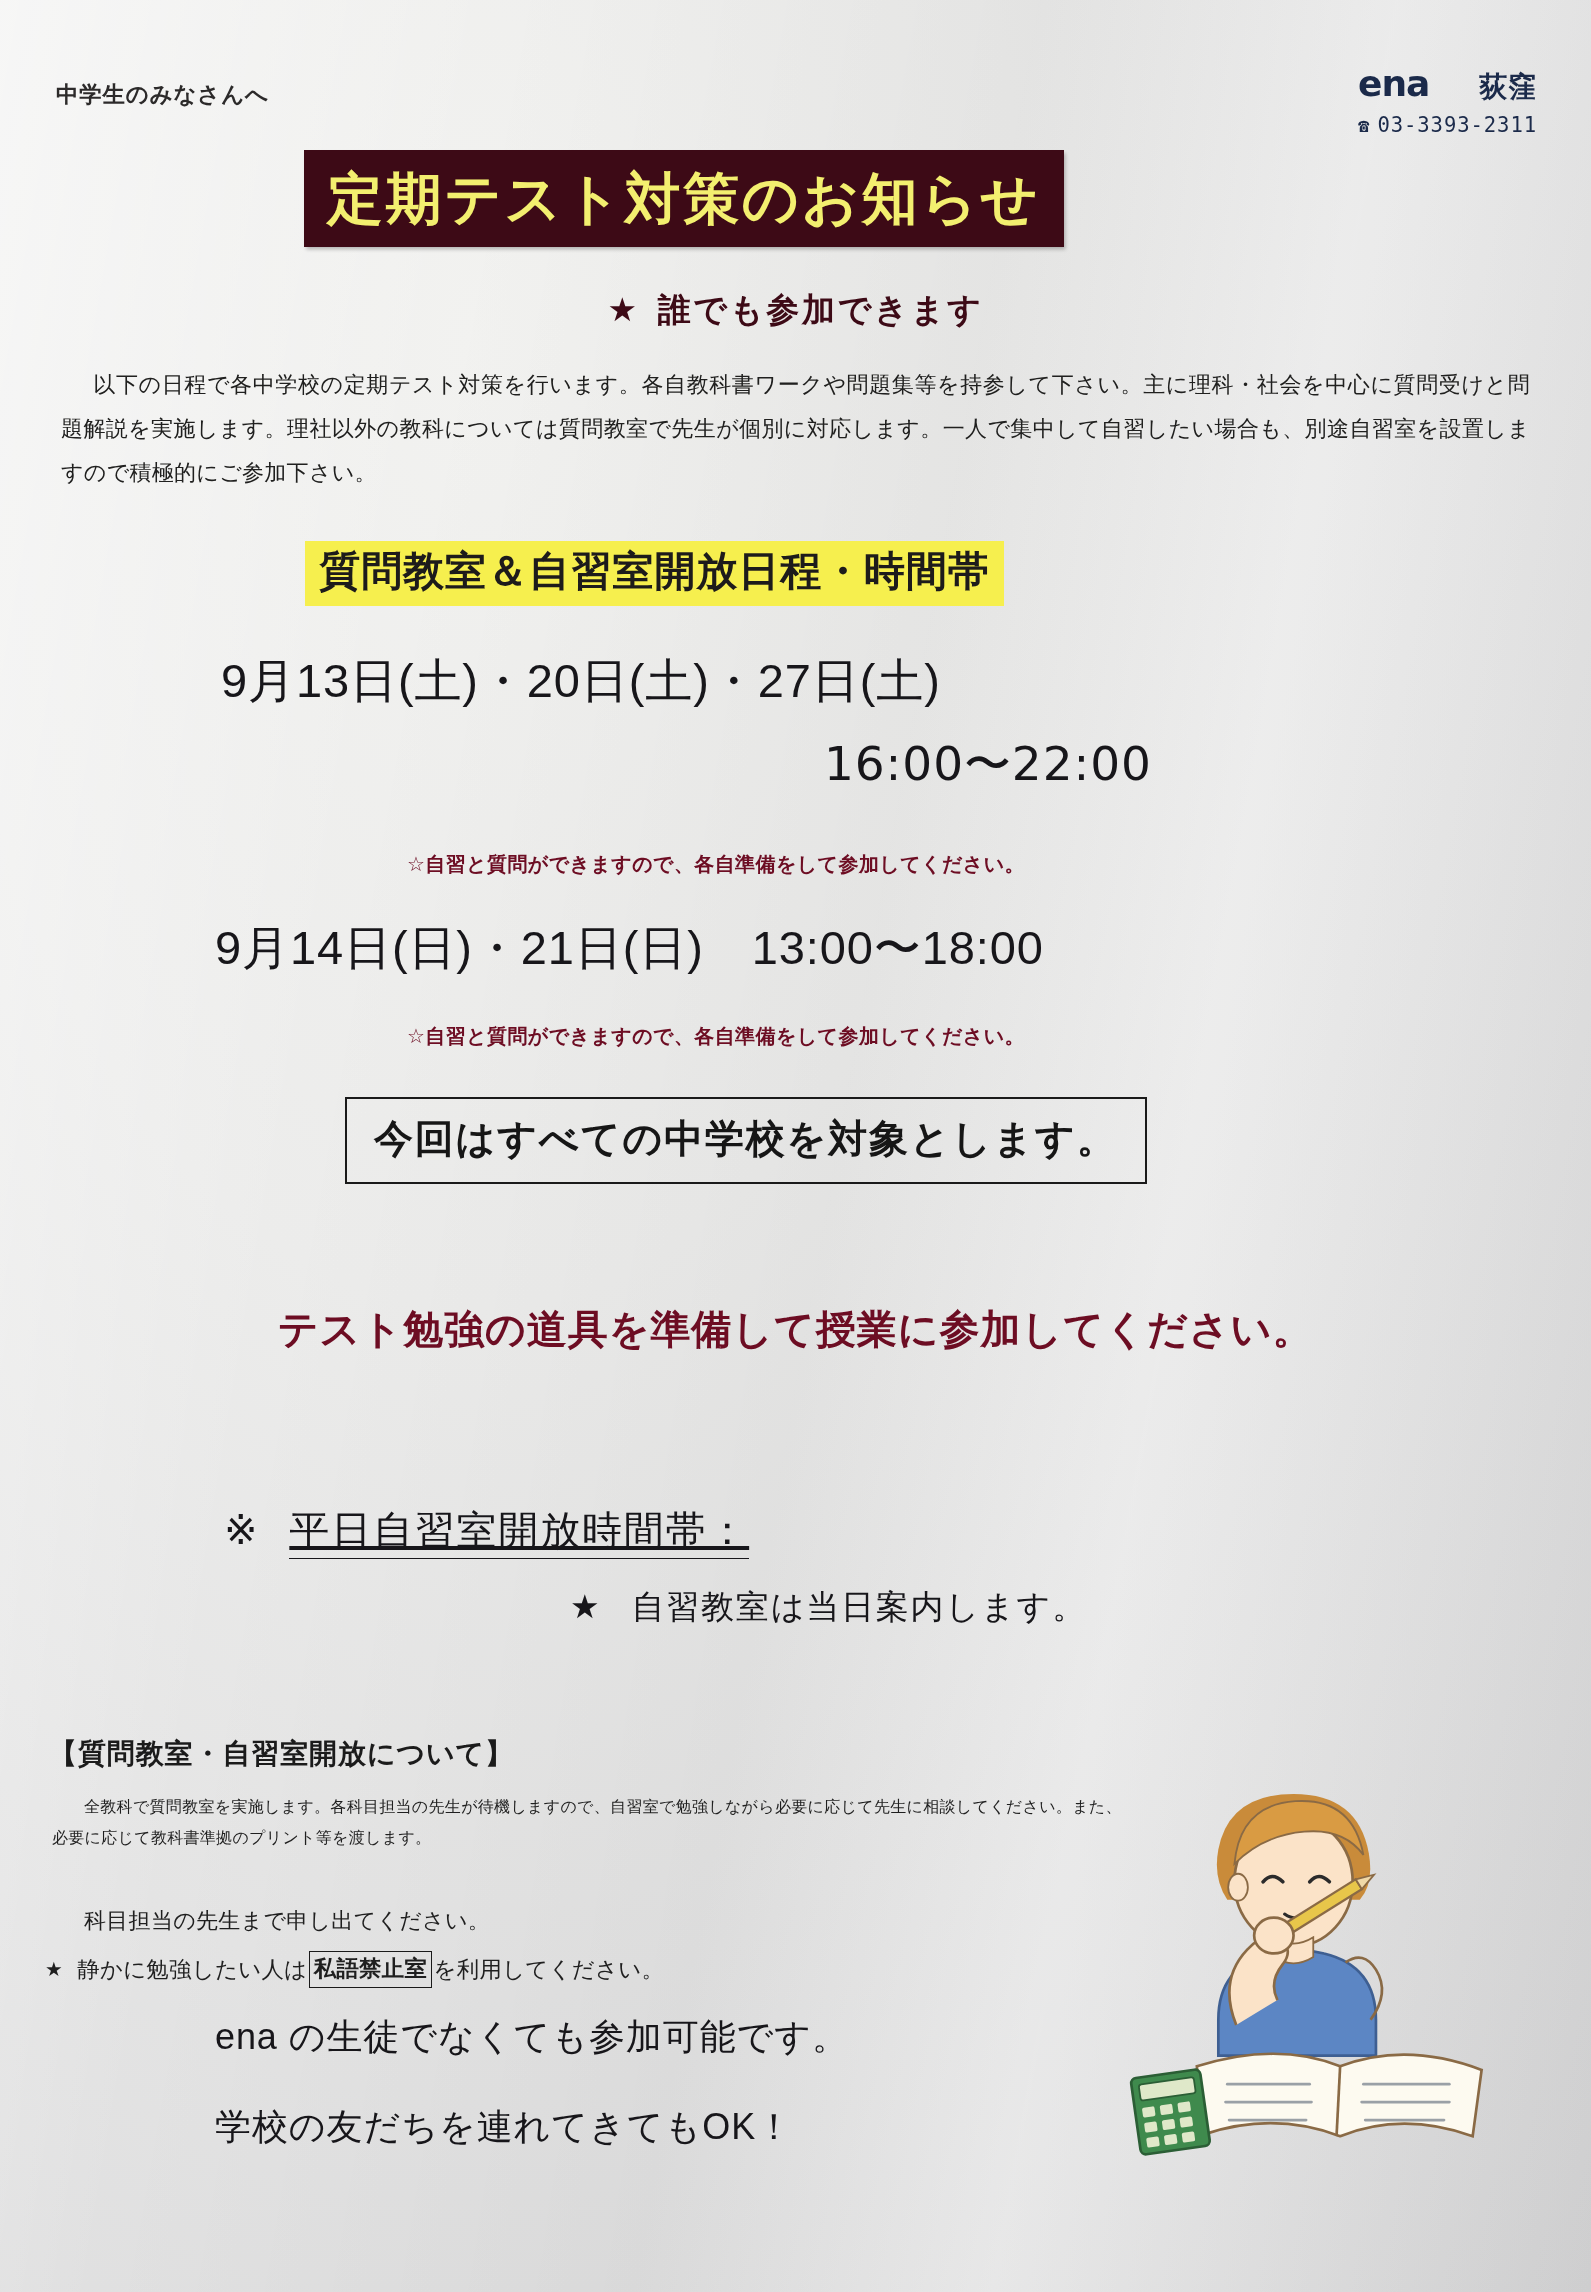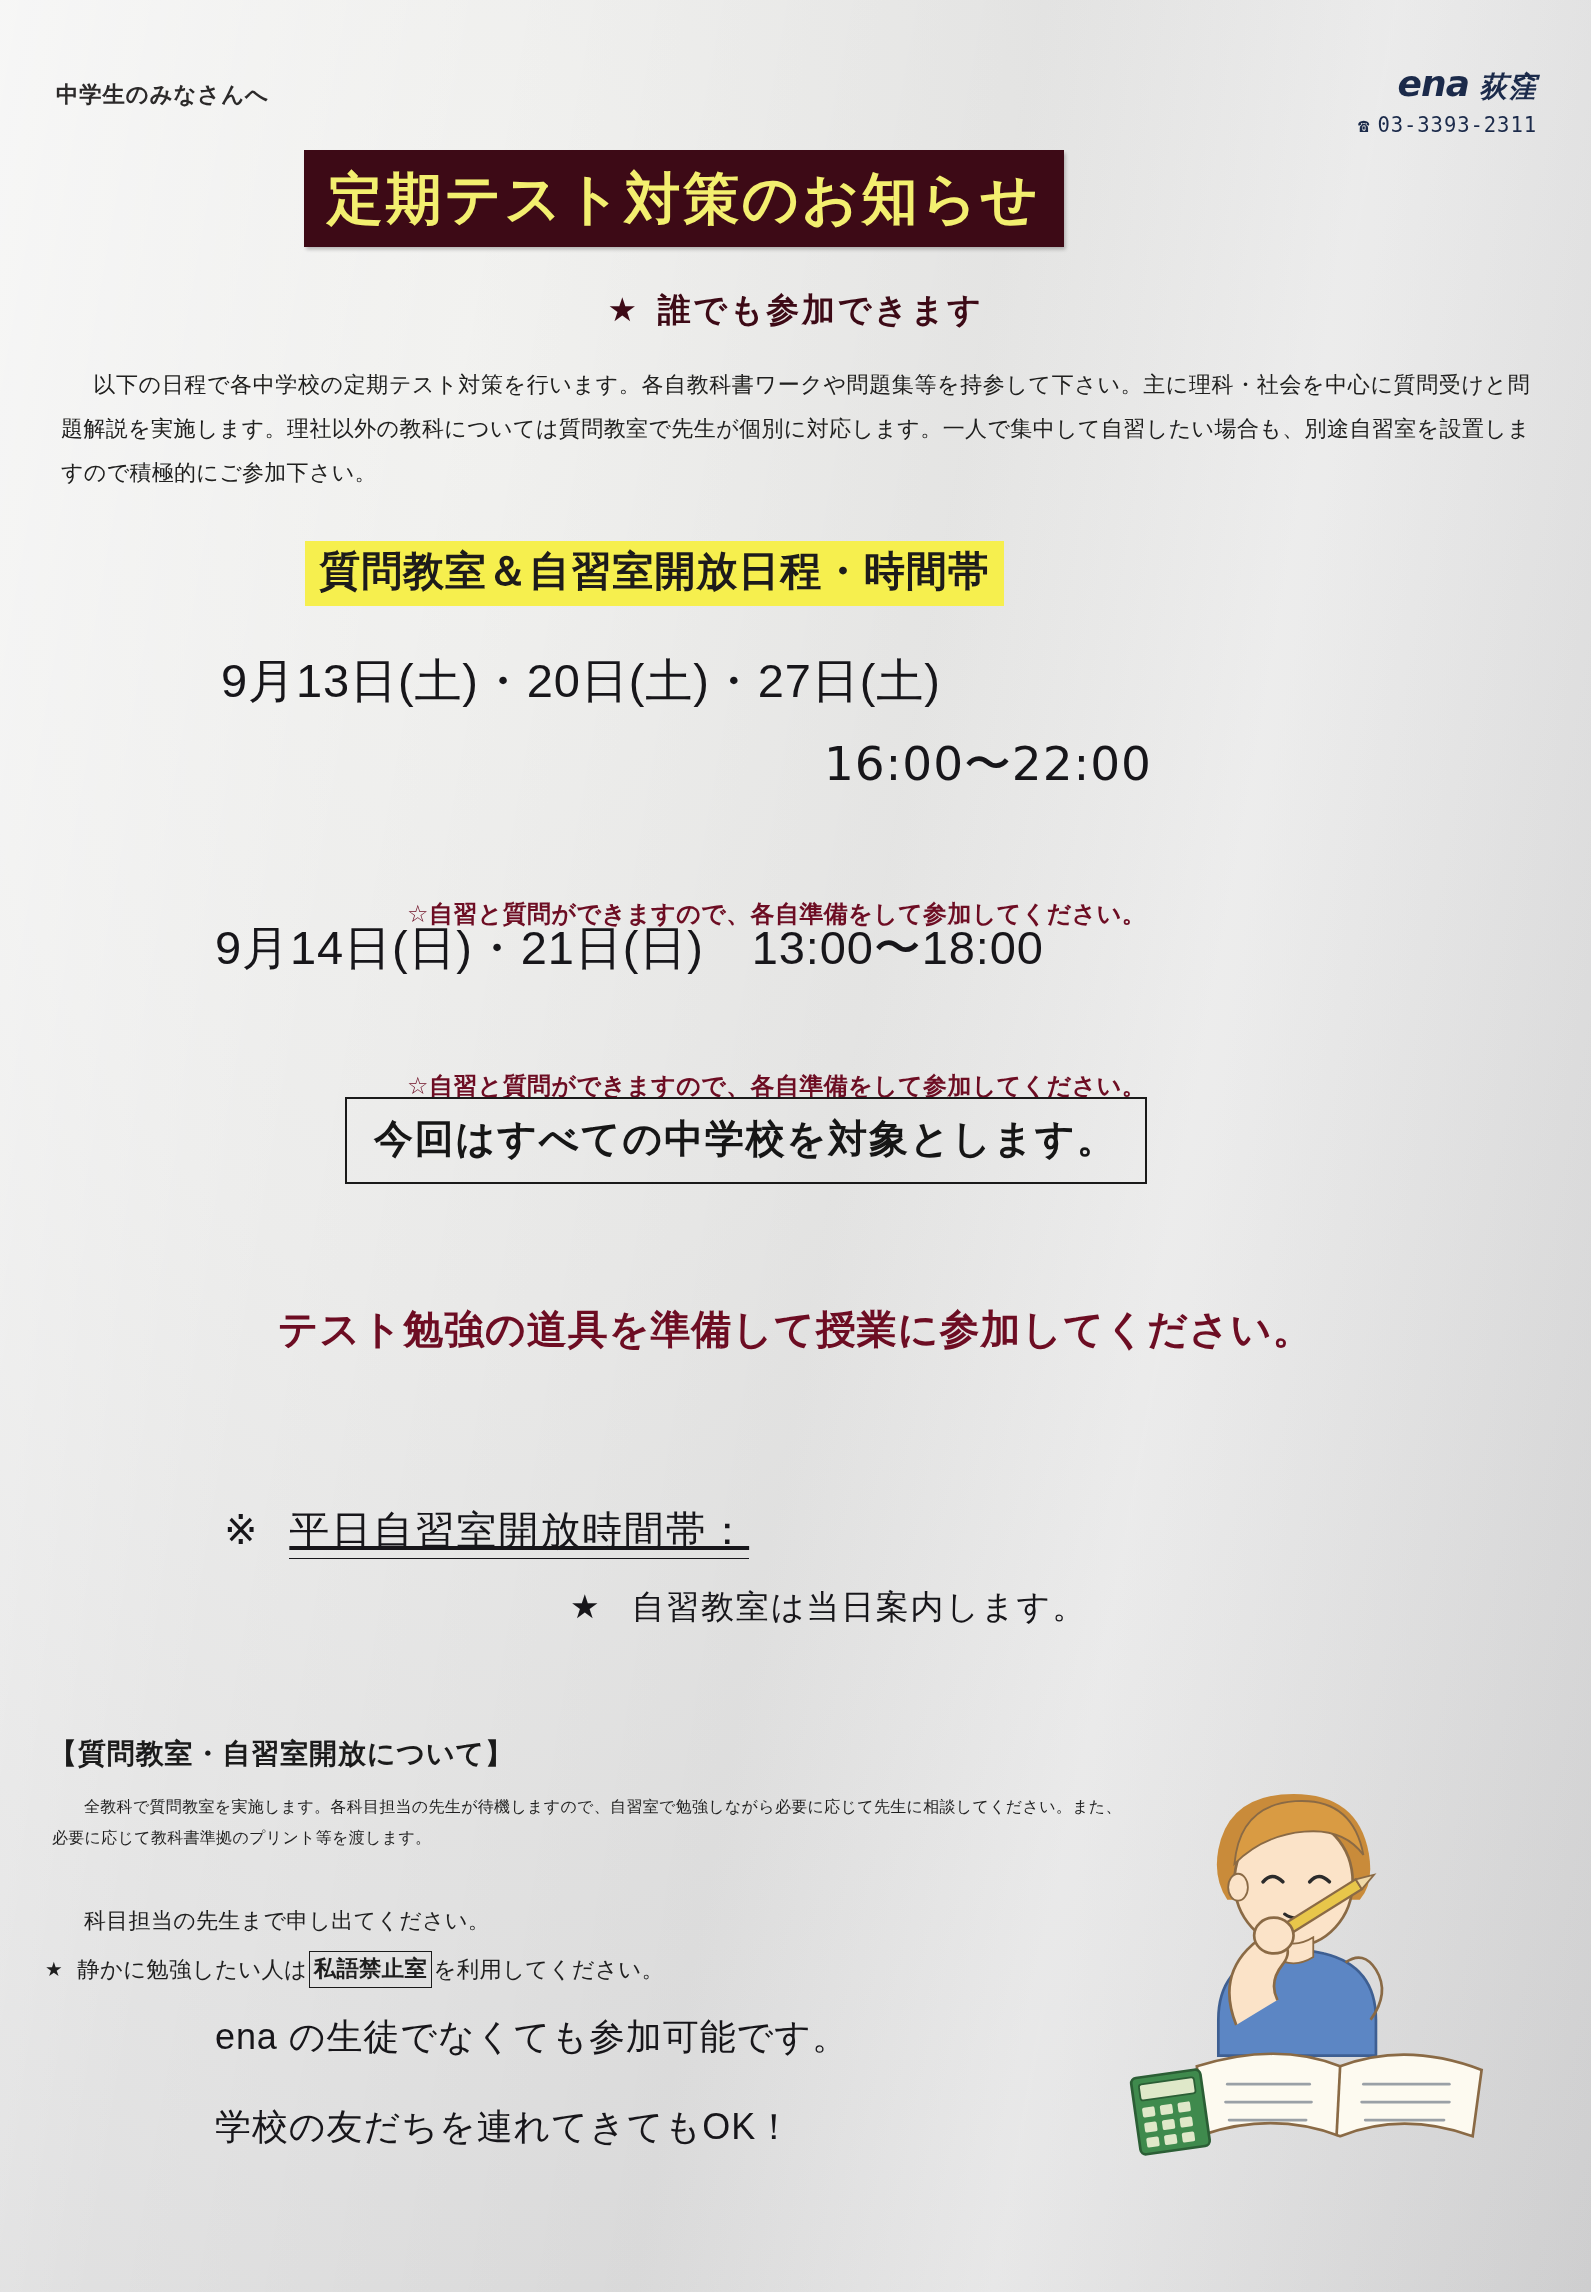--- a/index.html
+++ b/index.html
@@ -42,23 +42,22 @@
   }
   .brand {
     position: absolute;
     right: 54px;
     top: 63px;
     text-align: right;
   }
   .brand-row {
     display: flex;
     align-items: baseline;
-    justify-content: flex-end;
+    justify-content: space-between;
     gap: 10px;
-    font-style: italic;
   }
   .brand-logo {
     font-size: 36px;
     font-weight: 700;
     letter-spacing: -0.9px;
     color: #1b2a4a;
     font-family: "DejaVu Sans", sans-serif;
   }
   .brand-name {
     font-size: 28px;
@@ -148,25 +147,24 @@
     left: 824px;
     top: 733px;
     font-size: 47px;
     letter-spacing: 0.9px;
     color: #17161a;
     font-weight: 500;
     font-family: "DejaVu Sans", sans-serif;
   }
   .note-red {
     position: absolute;
-    font-size: 24px;
+    font-size: 20px;
     font-weight: 700;
     color: #6d0d23;
     letter-spacing: 0.4px;
-    margin-top: 47px;
   }
   .note-red-1 { left: 407px; top: 851px; }
   .note-red-2 { left: 407px; top: 1023px; }
   .sched2 {
     position: absolute;
     left: 215px;
     top: 917px;
     font-size: 47px;
     letter-spacing: 0.9px;
     color: #17161a;

